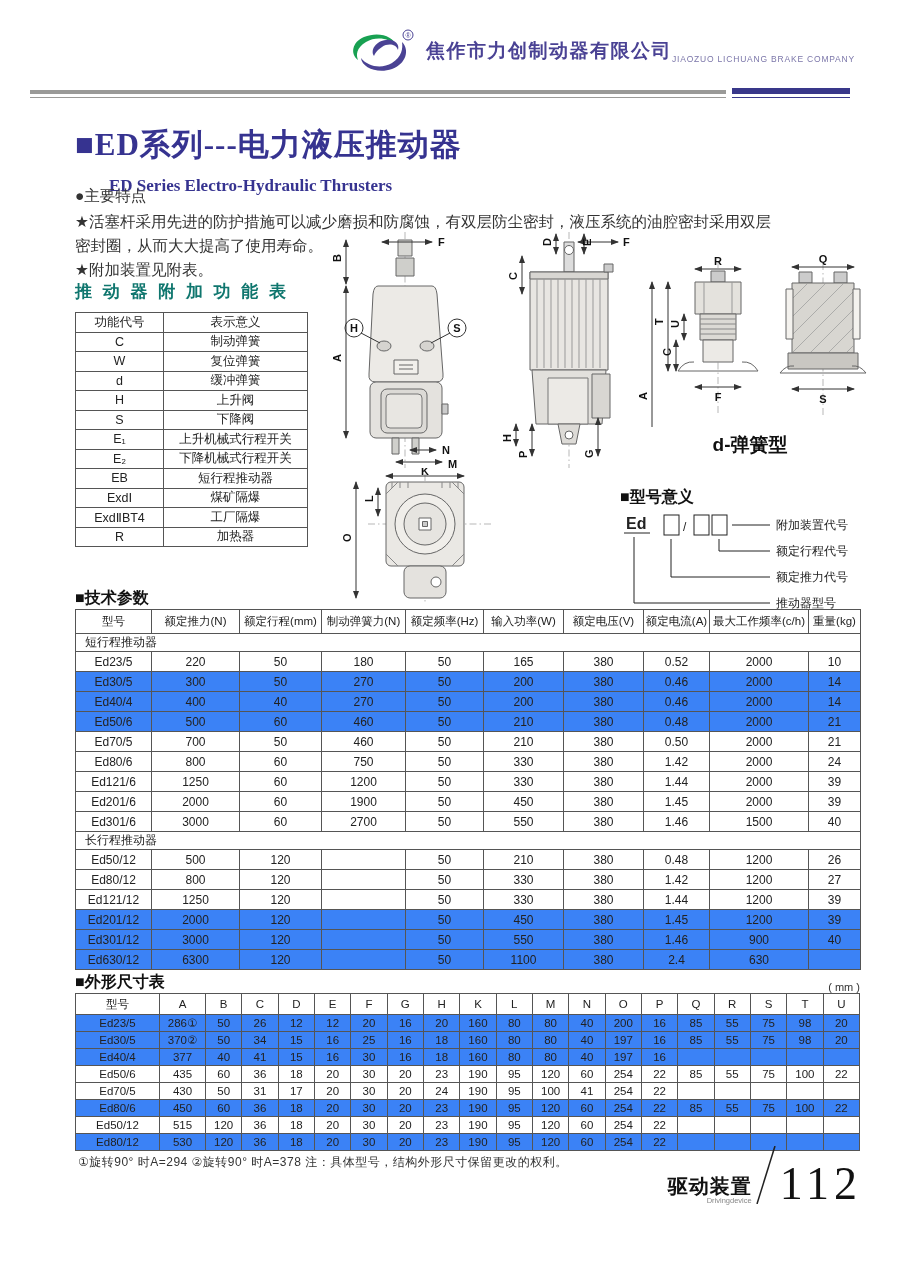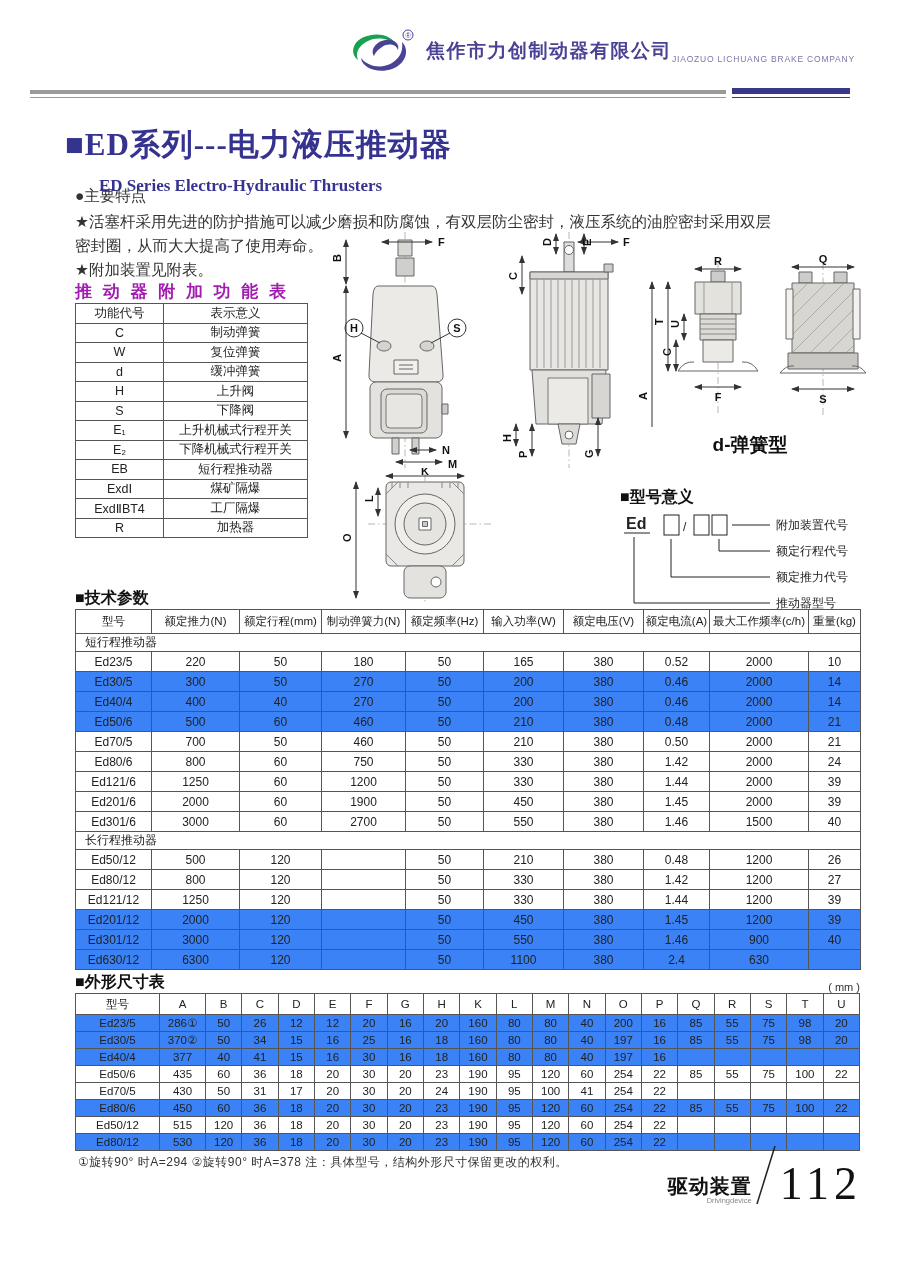--- a/index.html
+++ b/index.html
@@ -10,31 +10,31 @@
   
   .logo{position:absolute;top:26px;right:45px;display:flex;align-items:center;gap:8px;}
   .logo-text{display:flex;line-height:1.1;}
   .logo-cn{font-size:19px;font-weight:bold;color:#4a4294;letter-spacing:1.5px;}
   .logo-en{font-size:8.5px;color:#7b76a9;letter-spacing:0.8px;margin-top:14px;}
   .rule{position:absolute;top:88px;left:30px;width:820px;display:flex;align-items:flex-end;gap:6px;}
   .rule-gray{width:696px;height:8px;border-top:4px solid #9a9a98;border-bottom:1px solid #9a9a98;}
   .rule-navy{width:118px;height:10px;border-top:6px solid #39388a;border-bottom:1px solid #39388a;}
 
   
-  .title-block{position:absolute;left:65px;top:124px;}
+  .title-block{position:absolute;left:75px;top:124px;}
   .title-cn{font-family:"Liberation Serif","DejaVu Serif",serif;font-size:31px;font-weight:bold;color:#363390;letter-spacing:1px;}
   .title-en{font-family:"Liberation Serif","DejaVu Serif",serif;font-size:17px;font-weight:bold;color:#363390;margin:10px 0 0 34px;}
 
   
   .features{position:absolute;left:75px;top:184px;width:700px;font-size:15.5px;line-height:1.55;color:#333;}
   .features .head{margin-bottom:2px;}
 
   
   .func-section{position:absolute;left:75px;top:280px;width:236px;}
-  .func-title{font-size:17px;font-weight:bold;letter-spacing:3px;color:#a21caf;}
+  .func-title{font-size:17px;font-weight:bold;letter-spacing:3px;color:#0f766e;margin-bottom:9px;}
   table{border-collapse:collapse;table-layout:fixed;}
   td,th{border:1px solid #555;text-align:center;overflow:hidden;white-space:nowrap;font-weight:400;}
   .func-table{width:233px;font-size:12.5px;border:1.5px solid #333;}
   .func-table th,.func-table td{height:19.5px;}
   .func-table col:first-child{width:88px;}
 
   
   .dwg{position:absolute;}
   .dwg text{font-size:11px;font-weight:bold;fill:#111;font-family:"Liberation Sans",sans-serif;}
   .dwg .cap{font-size:19px;}

